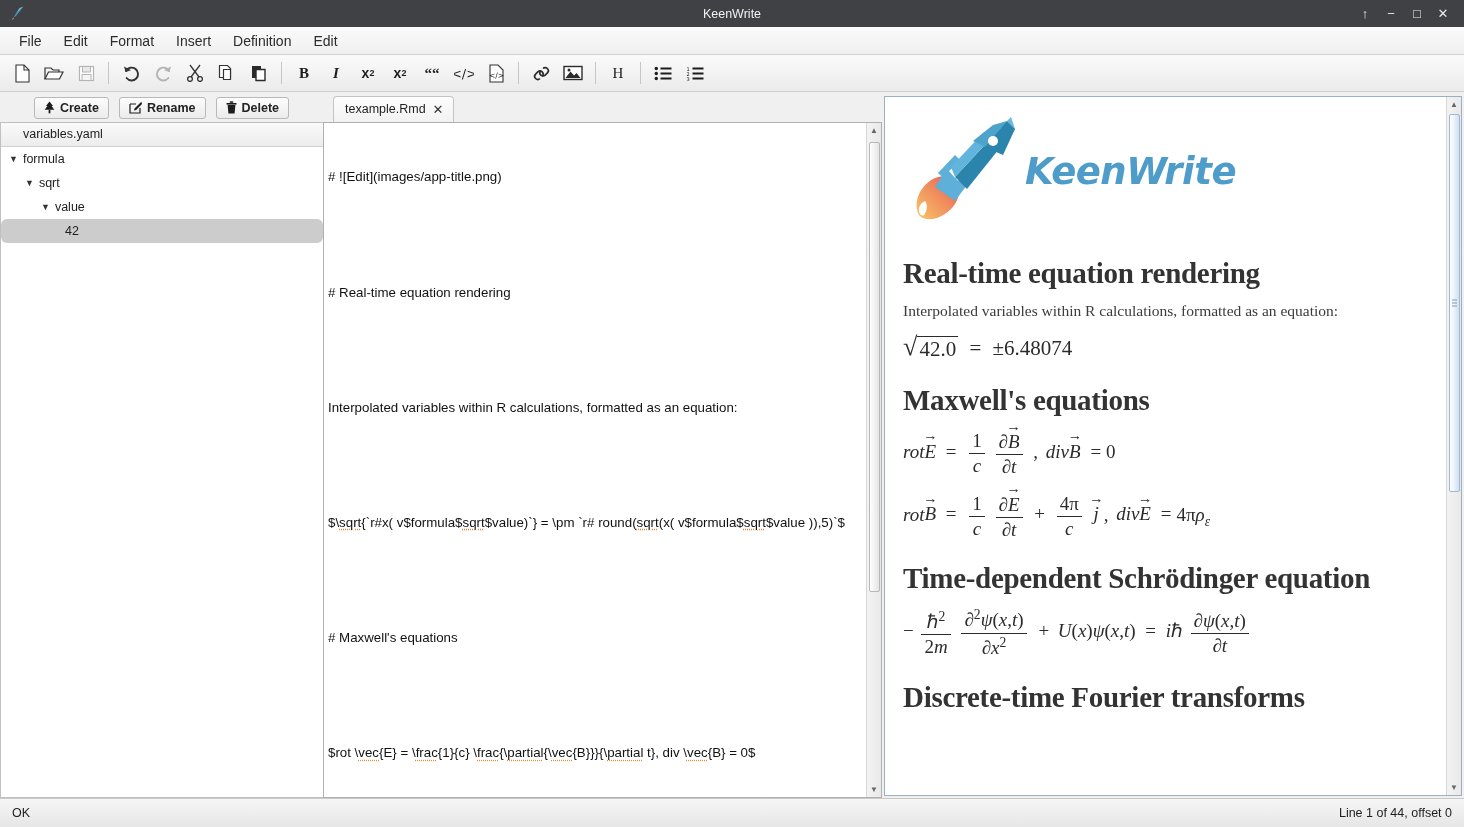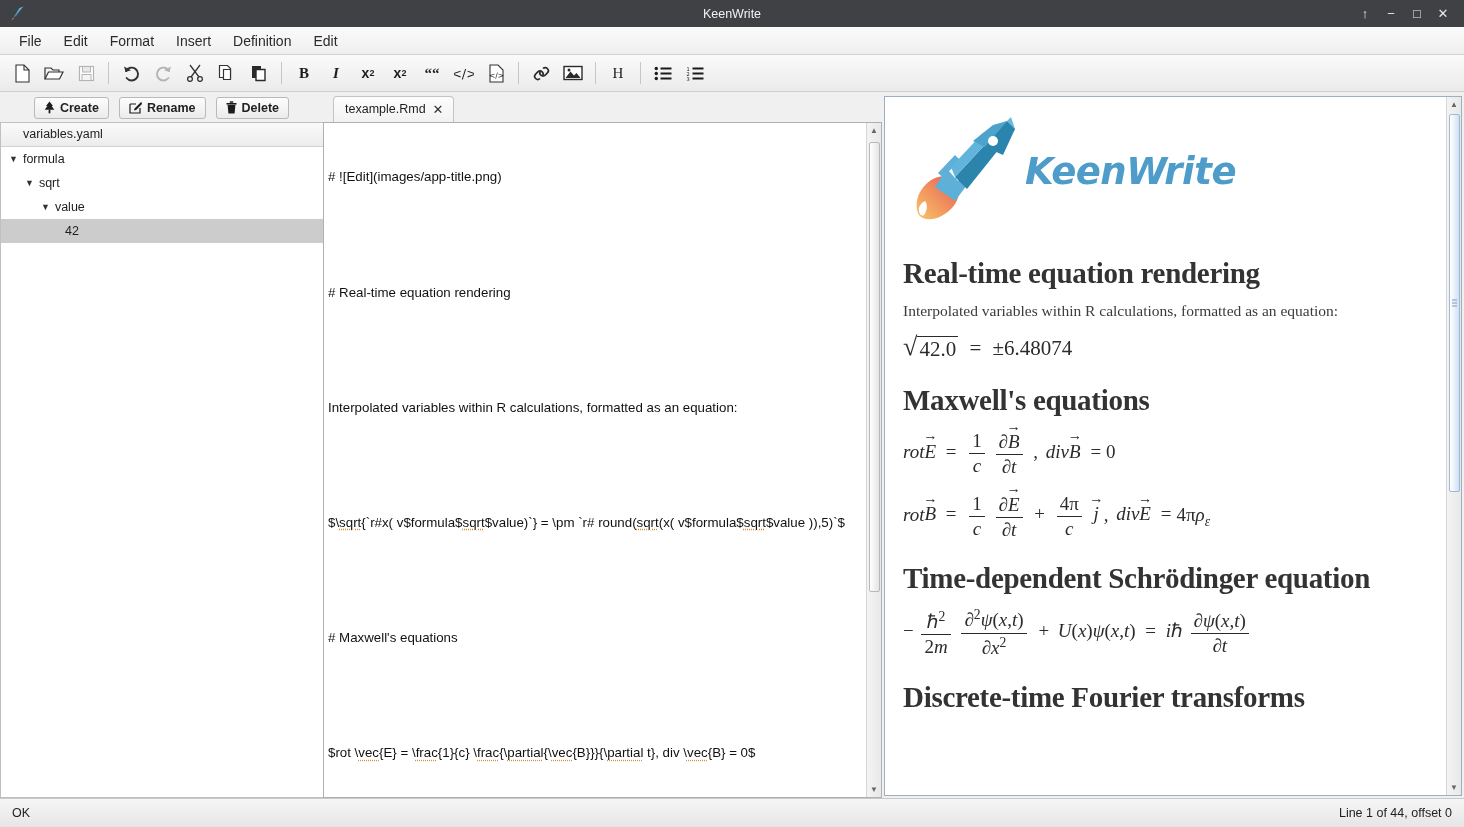--- a/index.html
+++ b/index.html
@@ -361,21 +361,21 @@
           <span>formula</span>
         </div>
         <div class="tree-row" style="padding-left:24px;">
           <span class="tw">▼</span>
           <span>sqrt</span>
         </div>
         <div class="tree-row" style="padding-left:40px;">
           <span class="tw">▼</span>
           <span>value</span>
         </div>
-        <div class="tree-row selected" style="padding-left:64px;">
+        <div class="tree-row selected" style="padding-left:64px;border-radius:6px;">
           <span>42</span>
         </div>
       </div>
     </div>
 
     <div class="pane-edit">
       <div class="tabbar">
         <div class="tab">
           <span>texample.Rmd</span>
           <span class="tab-close">✕</span>

